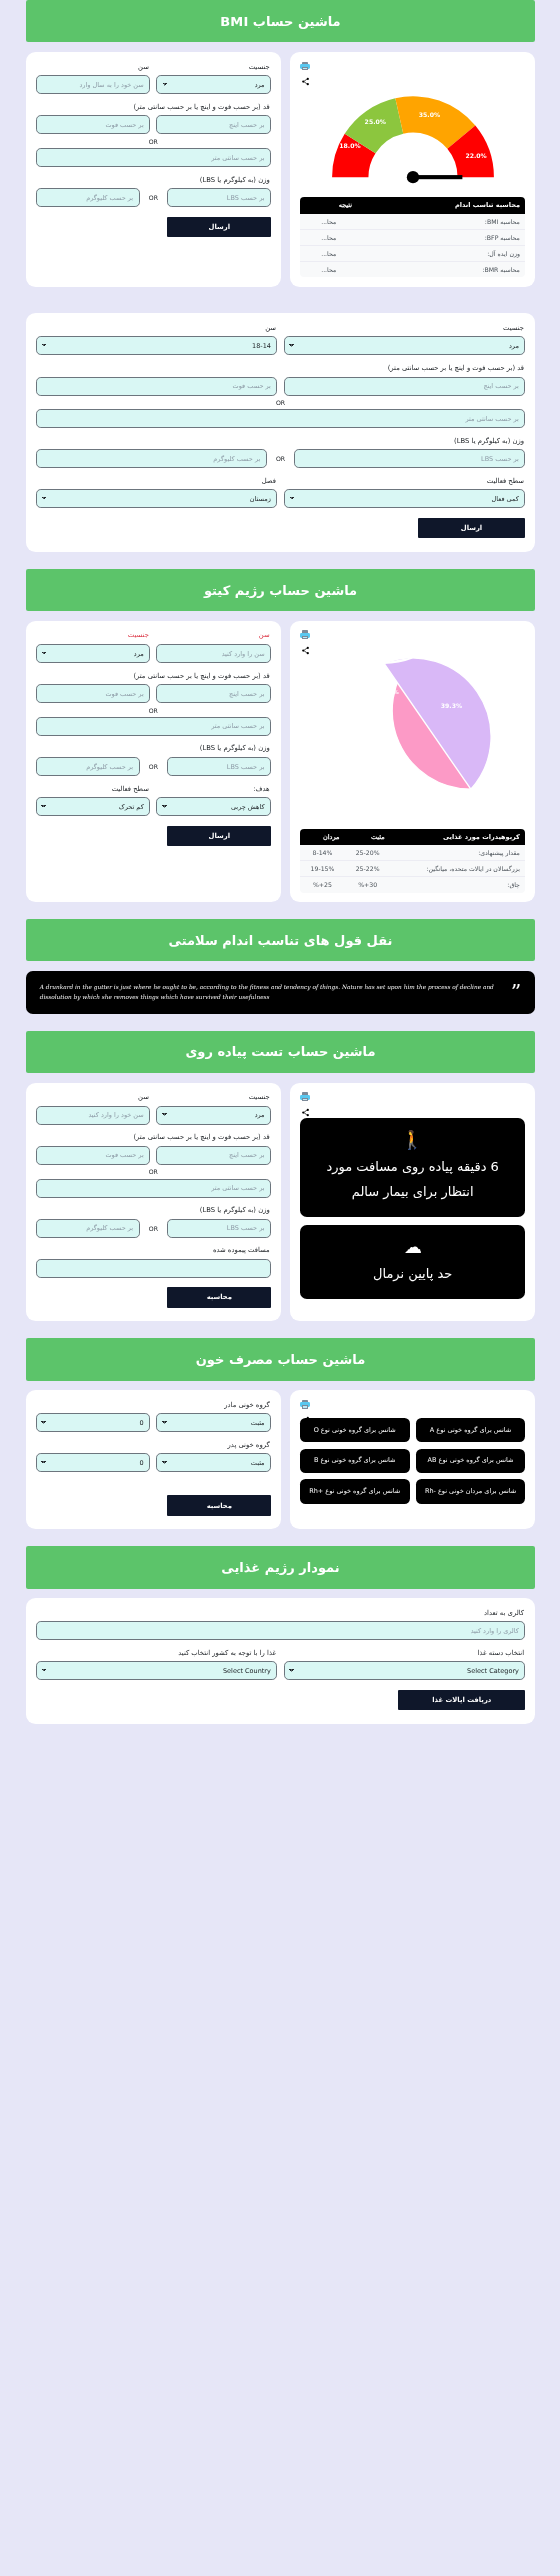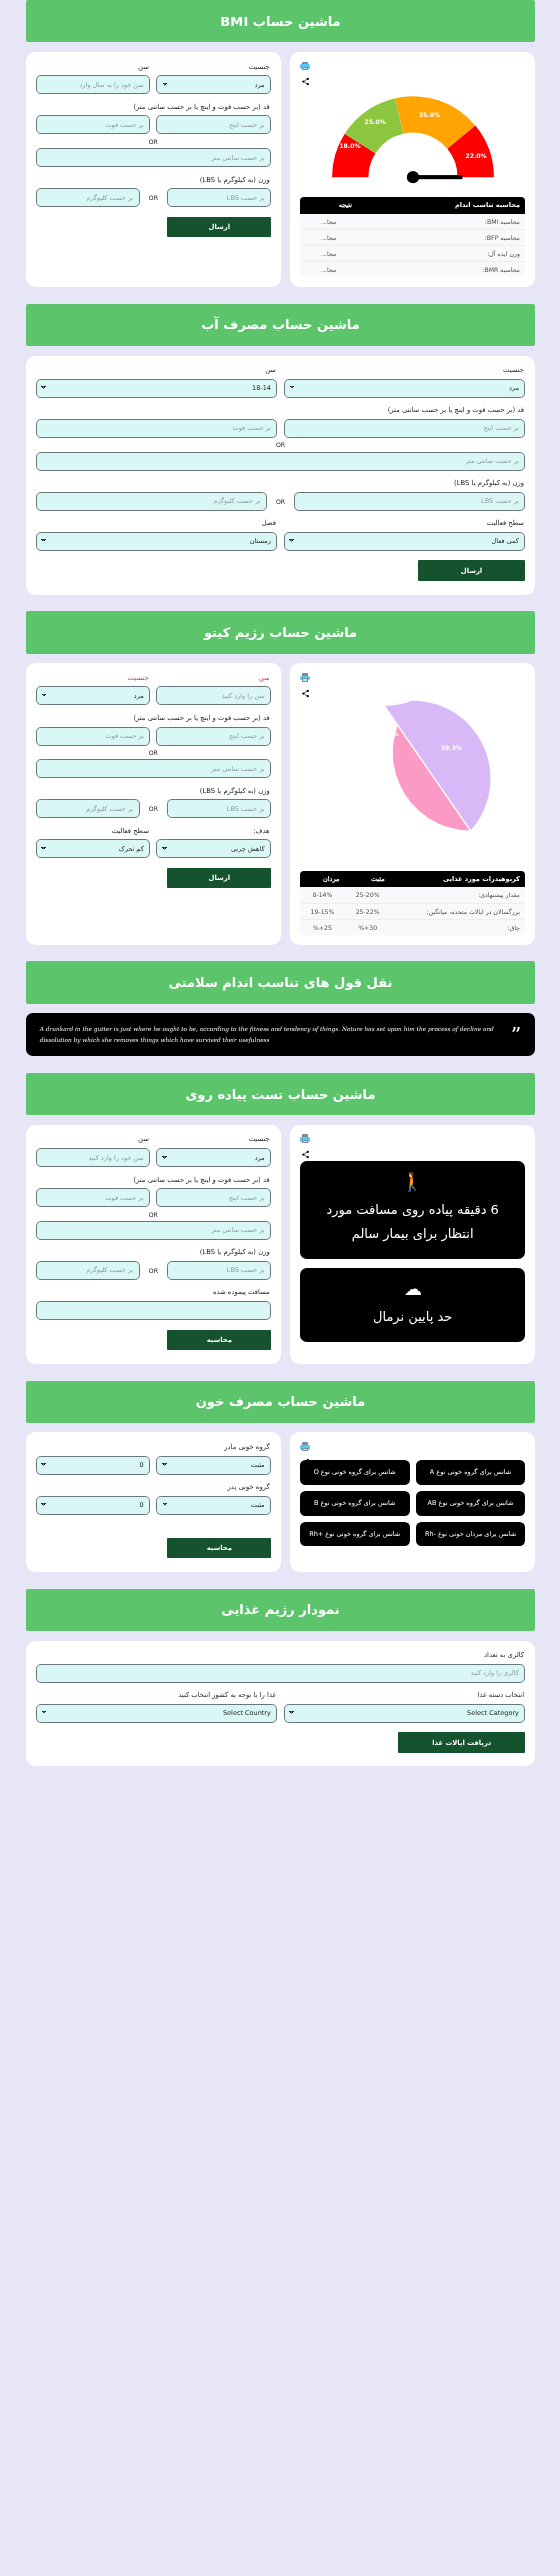--- a/index.html
+++ b/index.html
@@ -104,21 +104,21 @@
     display: flex;
     align-items: center;
     justify-content: center;
     font-size: 6.2px;
     color: #212529;
     flex: 0 0 15px;
   }
   .btn-dark {
     display: block;
     margin: 9.6px 0 4.1px auto;
-    background: #14532d;
+    background: #0f172a;
     color: #ffffff;
     font-size: 6.8px;
     font-weight: 700;
     border: none;
     border-radius: 1px;
     padding: 6.2px 0;
     width: 44%;
     cursor: pointer;
     font-family: inherit;
   }
@@ -309,21 +309,20 @@
       </div>
 
       <button class="btn-dark">ارسال</button>
     </div>
   </div>
 </div>
 
 <div class="spacer-sm"></div>
 
 <div class="section">
-  <div class="section-header">ماشین حساب مصرف آب</div>
   <div class="row2">
     <div class="card full">
       <div class="fields mb">
         <div>
           <div class="field-label">جنسیت</div>
           <select class="ctl">
             <option>مرد</option>
           </select>
         </div>
         <div>

